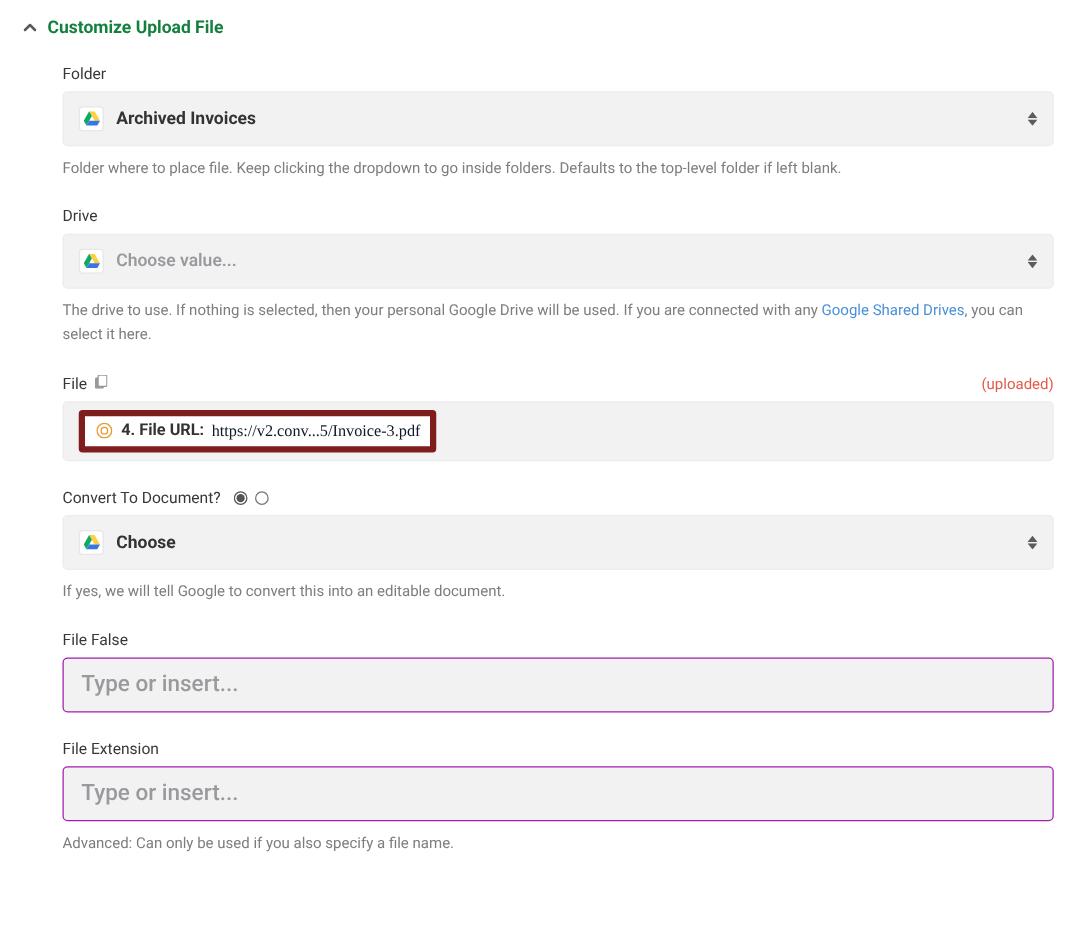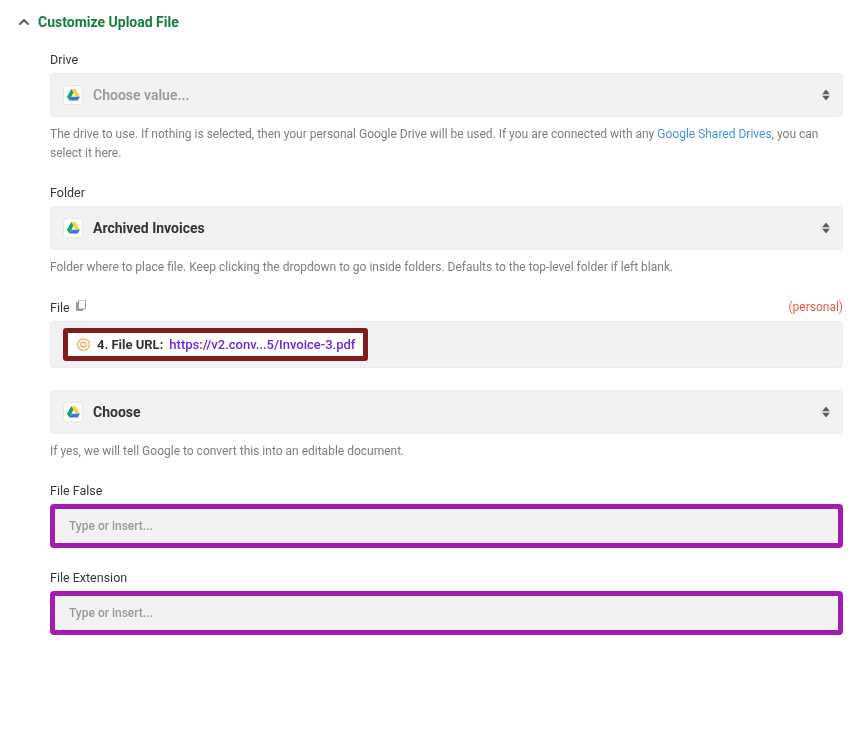--- a/index.html
+++ b/index.html
@@ -121,40 +121,40 @@
     width: 15px; height: 15px;
     background: #fff;
     border-radius: 3px;
     display: inline-flex;
     align-items: center;
     justify-content: center;
     font-size: 10px;
     color: #e69a2e;
   }
   .pill-label { font-weight: 700; color: #333; }
-  .pill-value { color: #6d28d9; font-weight: 500; }
+  .pill-value { color: #0f172a; font-weight: 500; font-family: Liberation Serif, serif; }
 
   .radio-group {
     display: inline-flex;
     gap: 6px;
     margin-left: 4px;
   }
   .radio-group input[type=radio]{
     width:11px; height:11px;
     accent-color:#555;
   }
 
   .text-input {
     background: #f2f2f3;
-    border: 5px solid #a21caf;
+    border: 1px solid #a21caf;
     border-radius: 4px;
     width: 100%;
     min-height: 44px;
     padding: 0 14px;
-    font-size: 12px;
+    font-size: 18px;
     font-family: inherit;
     color: #333;
   }
   .text-input::placeholder { color: #9a9a9e; font-weight: 500; }
 </style>
 </head>
 <body>
 
 <div class="section-header">
   <span class="chevron-up">
@@ -162,98 +162,107 @@
         <path d="M2 8 L6 4 L10 8" stroke-width="2" stroke-linecap="round" stroke-linejoin="round"></path>
       </svg>
   </span>
   <span class="section-title">Customize Upload File</span>
 </div>
 
 <div class="fields">
 
   <div class="field-block">
     <div class="field-label-row">
-      <div class="field-label">Drive</div>
+      <div class="field-label">Folder</div>
     </div>
     <div class="select-box">
       <span class="drive-icon">
         <svg width="13" height="12" viewBox="0 0 24 22">
             <path d="M8 0 L16 0 L24 14 L16 14 Z" fill="#ffcf40"></path>
             <path d="M0 14 L8 0 L12 7 L4 21 Z" fill="#11a861"></path>
             <path d="M4 21 L8 14 L24 14 L20 21 Z" fill="#3777e3"></path>
           </svg>
       </span>
-      <span class="placeholder-text">Choose value...</span>
+      <span class="value-text">Archived Invoices</span>
       <span class="sort-arrows">
         <svg width="8" height="5" viewBox="0 0 8 5">
             <path d="M4 0 L8 5 L0 5 Z" fill="currentColor"></path>
           </svg>
         <svg width="8" height="5" viewBox="0 0 8 5">
             <path d="M4 5 L0 0 L8 0 Z" fill="currentColor"></path>
           </svg>
       </span>
     </div>
-    <div class="help-text">
-      <span>The drive to use. If nothing is selected, then your personal Google Drive will be used. If you are connected with any </span><a>Google Shared Drives</a><span>, you can select it here.</span>
-    </div>
-  </div>
-
-  <div class="field-block">
-    <div class="field-label-row">
-      <div class="field-label">Folder</div>
+    <div class="help-text">Folder where to place file. Keep clicking the dropdown to go inside folders. Defaults to the top-level folder if left blank.</div>
+  </div>
+
+  <div class="field-block">
+    <div class="field-label-row">
+      <div class="field-label">Drive</div>
     </div>
     <div class="select-box">
       <span class="drive-icon">
         <svg width="13" height="12" viewBox="0 0 24 22">
             <path d="M8 0 L16 0 L24 14 L16 14 Z" fill="#ffcf40"></path>
             <path d="M0 14 L8 0 L12 7 L4 21 Z" fill="#11a861"></path>
             <path d="M4 21 L8 14 L24 14 L20 21 Z" fill="#3777e3"></path>
           </svg>
       </span>
-      <span class="value-text">Archived Invoices</span>
+      <span class="placeholder-text">Choose value...</span>
       <span class="sort-arrows">
         <svg width="8" height="5" viewBox="0 0 8 5">
             <path d="M4 0 L8 5 L0 5 Z" fill="currentColor"></path>
           </svg>
         <svg width="8" height="5" viewBox="0 0 8 5">
             <path d="M4 5 L0 0 L8 0 Z" fill="currentColor"></path>
           </svg>
       </span>
     </div>
-    <div class="help-text">Folder where to place file. Keep clicking the dropdown to go inside folders. Defaults to the top-level folder if left blank.</div>
+    <div class="help-text">
+      <span>The drive to use. If nothing is selected, then your personal Google Drive will be used. If you are connected with any </span><a>Google Shared Drives</a><span>, you can select it here.</span>
+    </div>
   </div>
 
   <div class="field-block">
     <div class="field-label-row">
       <div class="field-label">
         <span>File</span>
         <span class="small-icon">
           <svg width="10" height="11" viewBox="0 0 10 11" fill="currentColor">
               <rect x="0" y="2" width="7" height="9" rx="1"></rect>
               <rect x="2.5" y="0" width="7" height="9" rx="1" fill="#fff" stroke="currentColor" stroke-width="1"></rect>
             </svg>
         </span>
       </div>
-      <div class="required-tag">(personal)</div>
+      <div class="required-tag">(uploaded)</div>
     </div>
     <div class="file-pill-wrap">
       <span class="file-pill">
         <span class="pill-icon">
           <svg width="13" height="13" viewBox="0 0 20 20">
               <circle cx="10" cy="10" r="9" fill="none" stroke="#e89a2f" stroke-width="1.6"></circle>
               <path d="M6 10 A4 4 0 0 1 14 10 A4 4 0 0 1 6 10" fill="none" stroke="#e89a2f" stroke-width="1.6"></path>
             </svg>
         </span>
         <span class="pill-label">4. File URL:</span>
         <span class="pill-value">https://v2.conv...5/Invoice-3.pdf</span>
       </span>
     </div>
   </div>
 
   <div class="field-block">
+    <div class="field-label-row">
+      <div class="field-label">
+        <span>Convert To Document?</span>
+        <span class="radio-group">
+          <input type="radio" name="cmode" checked="" style="">
+          <input type="radio" name="cmode" style="">
+        </span>
+      </div>
+    </div>
     <div class="select-box">
       <span class="drive-icon">
         <svg width="13" height="12" viewBox="0 0 24 22">
             <path d="M8 0 L16 0 L24 14 L16 14 Z" fill="#ffcf40"></path>
             <path d="M0 14 L8 0 L12 7 L4 21 Z" fill="#11a861"></path>
             <path d="M4 21 L8 14 L24 14 L20 21 Z" fill="#3777e3"></path>
           </svg>
       </span>
       <span class="value-text">Choose</span>
       <span class="sort-arrows">
@@ -273,15 +282,16 @@
       <div class="field-label">File False</div>
     </div>
     <input class="text-input" type="text" placeholder="Type or insert..." style="">
   </div>
 
   <div class="field-block">
     <div class="field-label-row">
       <div class="field-label">File Extension</div>
     </div>
     <input class="text-input" type="text" placeholder="Type or insert..." style="">
+    <div class="help-text">Advanced: Can only be used if you also specify a file name.</div>
   </div>
 
 </div>
 
 </body></html>

